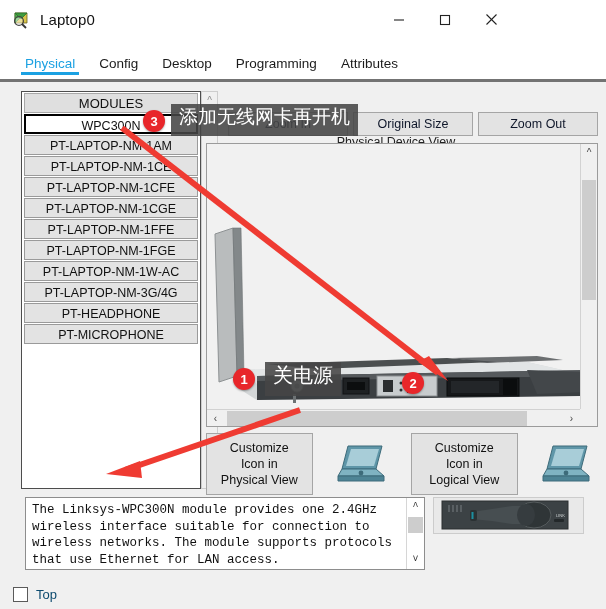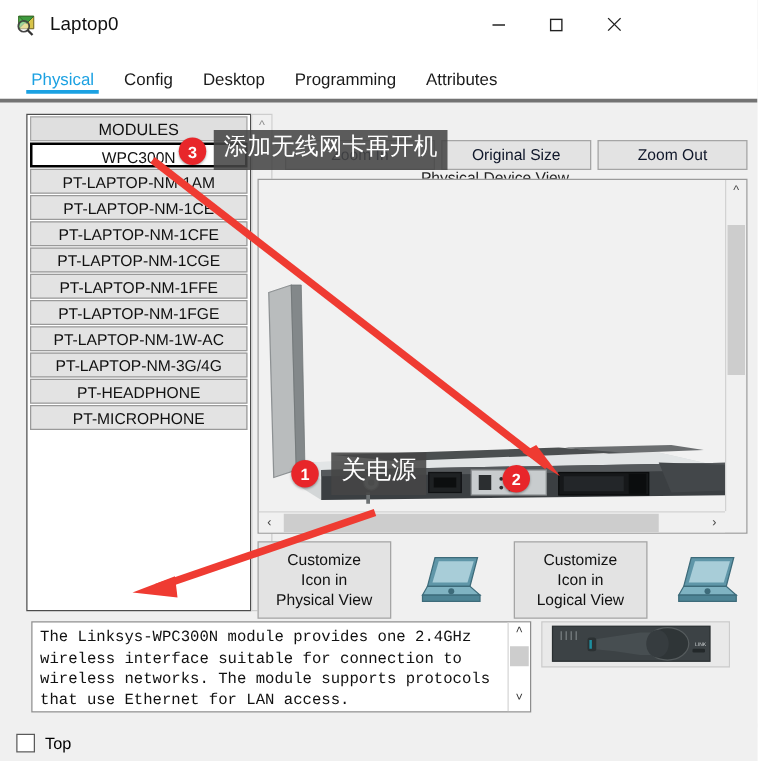--- a/index.html
+++ b/index.html
@@ -138,21 +138,21 @@
   }
   
   .bottom-bar{
     position:absolute;left:0;top:579px;width:606px;height:30px;background:#f0f0f0;
     display:flex;align-items:center;
   }
   .chk{
     width:15px;height:15px;border:1px solid #5a5a5a;background:#fff;margin-left:13px;margin-right:8px;
     box-sizing:border-box;
   }
-  .chk-label{font-size:13px;color:#000000;}
+  .chk-label{font-size:13px;color:#0c4a6e;}
   
   .overlay{position:absolute;left:0;top:0;width:606px;height:609px;pointer-events:none;}
   .anno-badge{
     position:absolute;width:22px;height:22px;border-radius:50%;
     background:#e8262a;color:#fff;font-size:13px;font-weight:bold;
     display:flex;align-items:center;justify-content:center;
     box-shadow:0 1px 2px rgba(0,0,0,.35);
   }
   .anno-box{
     position:absolute;background:rgba(70,70,70,.88);color:#ffffff;

